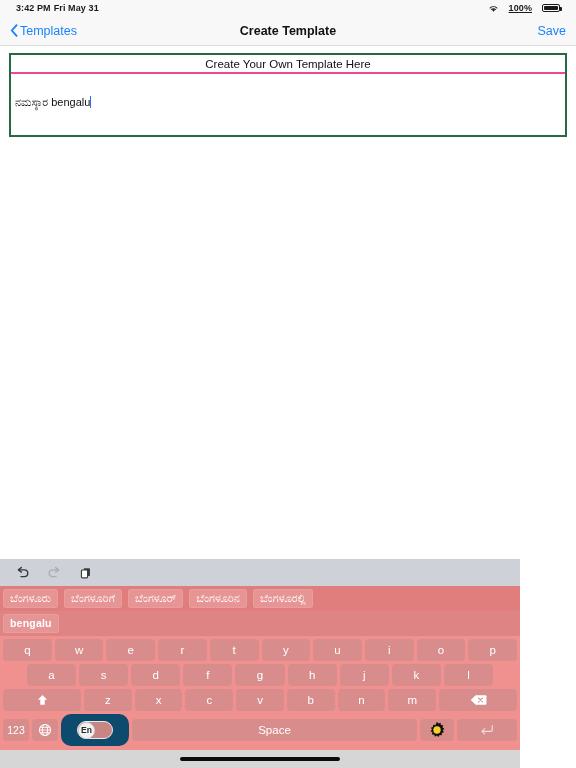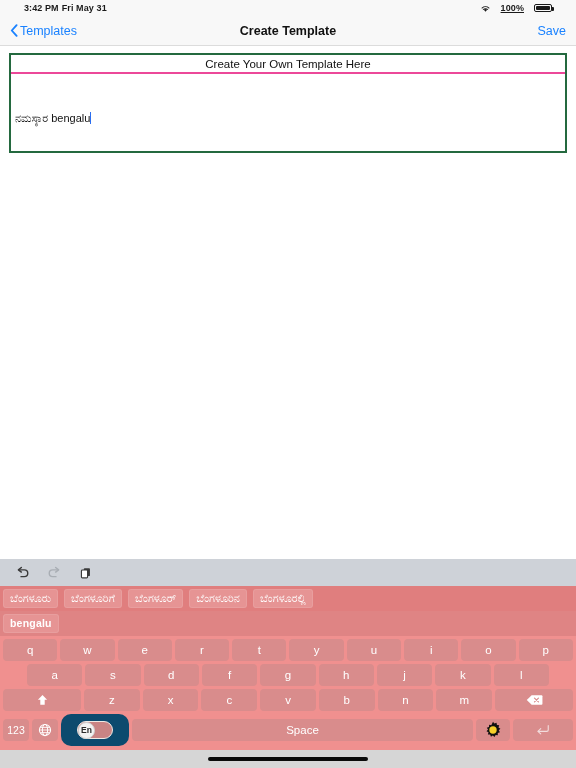--- a/index.html
+++ b/index.html
@@ -9,21 +9,21 @@
     background: #ffffff;
     overflow: hidden;
   }
   #app { position: relative; width: 576px; height: 768px; }
 
   
   .statusbar {
     height: 16px; width: 100%;
     background: #f8f8f8;
     display: flex; align-items: center;
-    padding: 0 24px;
+    padding: 0 16px;
     font-size: 9px; color: #1a1a1a;
     letter-spacing: .1px;
   }
   .sb-time { font-weight: 600; }
   .sb-date { margin-left: 3px; font-weight: 600; }
   .sb-right { margin-left: auto; display: flex; align-items: center; gap: 10px; text-decoration: underline; }
   .sb-pct { font-weight: 600; font-size: 9px; }
   .wifi-ico { display: inline-block; width: 11px; height: 9px; position: relative; }
   .wifi-ico svg { display: block; }
   .batt {
@@ -65,30 +65,30 @@
   .tmpl-header {
     border-bottom: 2px solid #ec4899;
     height: 19px;
     display: flex; align-items: center; justify-content: center;
     font-size: 11.5px; color: #111; background: #fff;
   }
   .tmpl-body {
     height: 61px;
     padding: 21px 4px;
     font-size: 11px; color: #111;
-    position: relative; line-height: 14px; margin-top: 16px;
+    position: relative; line-height: 14px;
   }
   .tmpl-text { display: inline; }
   .caret {
     display: inline-block; width: 1px; height: 12px;
     background: #2b6ef0; vertical-align: -2px; margin-left: 0px;
   }
 
   
-  .kb { position: absolute; left: 0; bottom: 0; width: 576px; }
+  .kb { position: absolute; left: 0; bottom: 0; width: 520px; }
 
   .kb-toolbar {
     height: 27px; background: #ced2d8;
     display: flex; align-items: center; gap: 16px; padding: 0 14px;
   }
   .tb-btn { width: 16px; height: 16px; display: flex; align-items: center; justify-content: center; cursor: pointer; }
 
   .sugg-row1 {
     height: 25px; background: #e07e7e;
     display: flex; align-items: center; gap: 6px; padding: 0 3px;

